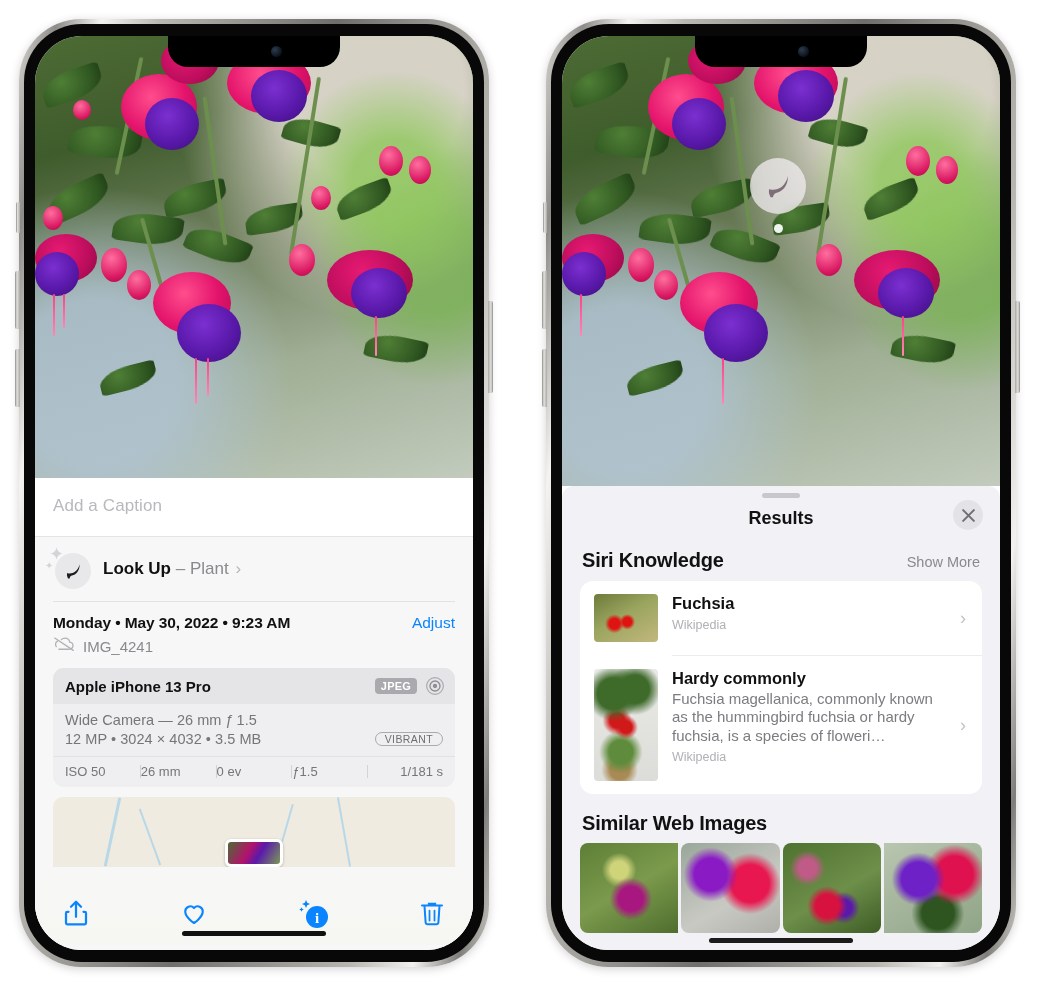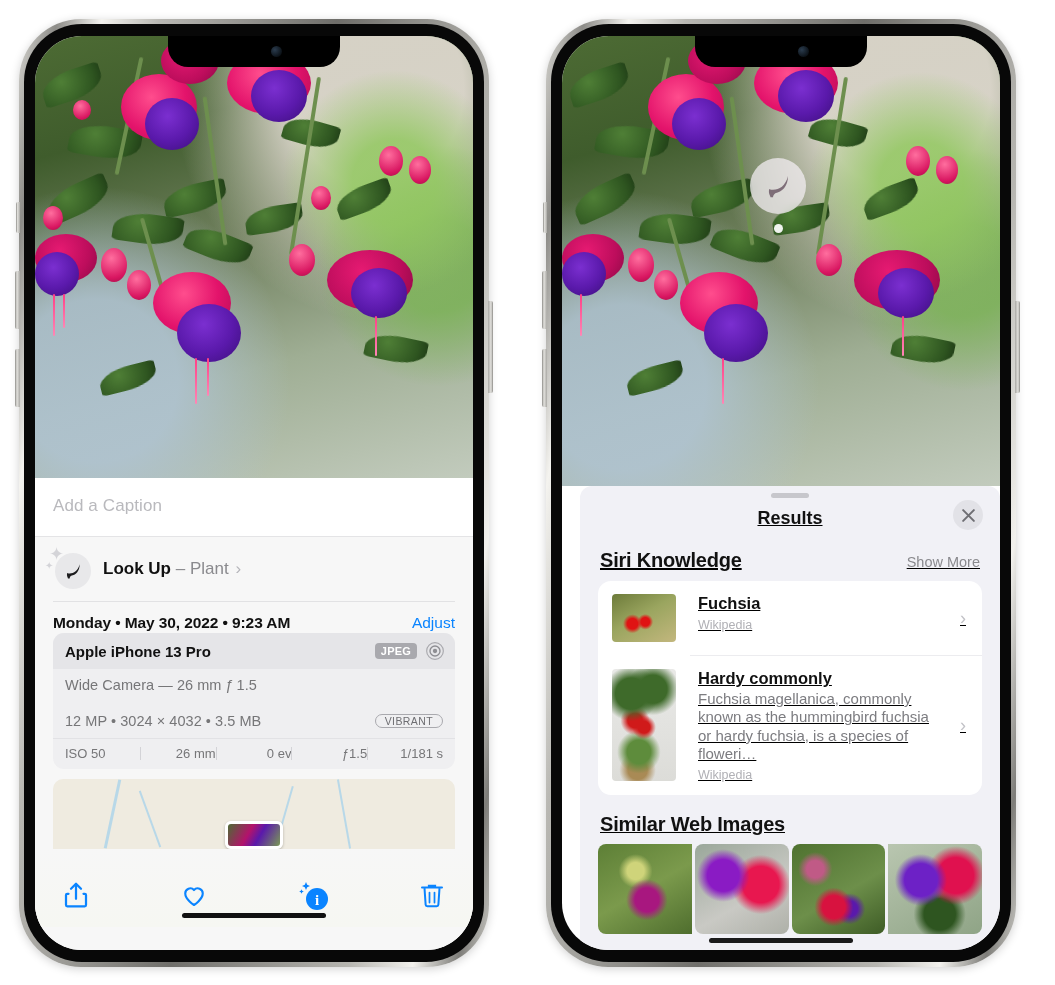--- a/index.html
+++ b/index.html
@@ -139,30 +139,30 @@
   }
   .cc-title { font-size: 15px; font-weight: 700; color: #111; }
   .cc-badges { display: flex; align-items: center; gap: 8px; }
   .jpeg-badge {
     background: #a9a9ae; color: #fff; font-size: 11px; font-weight: 600;
     padding: 2px 6px; border-radius: 4px; letter-spacing: .2px;
   }
   .aperture-icon { width: 20px; height: 20px; }
   .cc-body { padding: 8px 12px 9px 12px; }
   .cc-line { font-size: 14.5px; color: #767678; letter-spacing: .05px; }
-  .cc-line.two { display: flex; align-items: center; justify-content: space-between; margin-top: 20px; }
+  .cc-line.two { display: flex; align-items: center; justify-content: space-between; margin-top: 3px; }
   .vibrant-badge {
     border: 1px solid #a9a9ae; color: #6e6e72; border-radius: 10px;
     font-size: 10.5px; padding: 0 9px; letter-spacing: .4px;
   }
   .cc-foot {
     display: flex; align-items: center; justify-content: space-between;
     padding: 7px 12px 8px 12px; border-top: 1px solid #e2e2e5;
   }
-  .cc-foot .cell { font-size: 13px; color: #767678; flex: 1; text-align: right; }
+  .cc-foot .cell { font-size: 13px; color: #767678; flex: 1; text-align: left; }
   .cc-foot .cell:first-child { text-align: left; }
   .cc-foot .cell:last-child { text-align: right; }
   .cc-foot .sep { width: 1px; height: 13px; background: #d3d3d7; }
 
   .map-card {
     margin: 0 18px; height: 70px; border-radius: 10px 10px 0 0;
     position: relative; overflow: hidden;
     background:
       radial-gradient(ellipse at 12% 30%, #cfe6bb 0 12%, rgba(207,230,187,0) 26%),
       radial-gradient(ellipse at 38% 62%, #cfe6bb 0 14%, rgba(207,230,187,0) 30%),
@@ -199,45 +199,44 @@
     width: 56px; height: 56px; border-radius: 50%;
     background: rgba(245,240,245,.72);
     backdrop-filter: blur(4px);
     display: flex; align-items: center; justify-content: center;
   }
   .vlu-dot {
     position: absolute; left: 212px; top: 188px; z-index: 20;
     width: 9px; height: 9px; border-radius: 50%; background: rgba(255,255,255,.92);
   }
   .results-sheet {
-    position: absolute; left: 18px; right: 0; bottom: 0;
+    position: absolute; left: 0; right: 0; bottom: 0;
     background: #f1f1f6;
     border-radius: 12px 12px 0 0;
     overflow: hidden;
-    text-decoration: underline;
   }
   .grabber { width: 38px; height: 5px; border-radius: 3px; background: #c7c7cc; margin: 7px auto 0 auto; }
   .results-head {
     position: relative; display: flex; align-items: center; justify-content: center;
     padding: 10px 0 14px 0;
   }
   .results-title { font-size: 18px; font-weight: 700; color: #111; }
   .close-btn {
     position: absolute; right: 17px; top: 2px;
     width: 30px; height: 30px; border-radius: 50%; background: #e2e2e7;
     display: flex; align-items: center; justify-content: center;
   }
   .section-head {
     display: flex; align-items: baseline; justify-content: space-between;
     padding: 6px 20px 9px 20px;
   }
   .section-title { font-size: 20px; font-weight: 700; color: #111; letter-spacing: -.2px; }
   .show-more { font-size: 14.5px; color: #8a8a8e; }
   .kcard { margin: 0 18px; background: #fff; border-radius: 13px; overflow: hidden; }
-  .krow { display: flex; gap: 22px; padding: 13px 12px 13px 14px; align-items: flex-start; }
+  .krow { display: flex; gap: 14px; padding: 13px 12px 13px 14px; align-items: flex-start; }
   .kthumb { width: 64px; flex: none; border-radius: 4px; overflow: hidden; background: #ddd; }
   .kthumb.a { height: 48px;
     background:
       radial-gradient(circle at 32% 62%, #e01313 0 10%, rgba(224,19,19,0) 18%),
       radial-gradient(circle at 52% 58%, #e01313 0 10%, rgba(224,19,19,0) 18%),
       linear-gradient(150deg,#6d7b3a,#9aa55f 45%,#c3b77e 100%); }
   .kthumb.b { height: 112px;
     background:
       radial-gradient(circle at 30% 22%, #3e6a2a 0 16%, rgba(62,106,42,0) 28%),
       radial-gradient(circle at 64% 18%, #3e6a2a 0 14%, rgba(62,106,42,0) 26%),
@@ -360,20 +359,29 @@
             </div>
           </div>
 
           <div class="divider"></div>
 
           <div class="date-row">
             <span class="date-text">Monday • May 30, 2022 • 9:23 AM</span>
             <span class="adjust-link">Adjust</span>
           </div>
 
+          <div class="file-row">
+            <span>
+              <svg width="22" height="16" viewBox="0 0 26 18" aria-hidden="true">
+                <path d="M7 15.2h11.6c3 0 5-1.8 5-4.3 0-2.2-1.6-3.9-3.8-4.1-.5-2.8-2.8-4.7-5.7-4.7-1.7 0-3.2.7-4.2 1.8M5.2 5.6A4.5 4.5 0 0 0 3 9.4c0 1 .3 1.9.9 2.6" fill="none" stroke="#b0b0b5" stroke-width="1.5" stroke-linecap="round"></path>
+                <line x1="2" y1="2" x2="24" y2="16.5" stroke="#b0b0b5" stroke-width="1.5" stroke-linecap="round"></line>
+              </svg>
+            </span>
+            <span class="file-name">IMG_4241</span>
+          </div>
 
           <div class="camera-card">
             <div class="cc-head">
               <span class="cc-title">Apple iPhone 13 Pro</span>
               <span class="cc-badges">
                 <span class="jpeg-badge">JPEG</span>
                 <span class="aperture-icon">
                   <svg width="20" height="20" viewBox="0 0 24 24" aria-hidden="true">
                     <circle cx="12" cy="12" r="10" fill="none" stroke="#a9a9ae" stroke-width="1.4"></circle>
                     <circle cx="12" cy="12" r="6" fill="none" stroke="#8e8e93" stroke-width="1.6"></circle>

